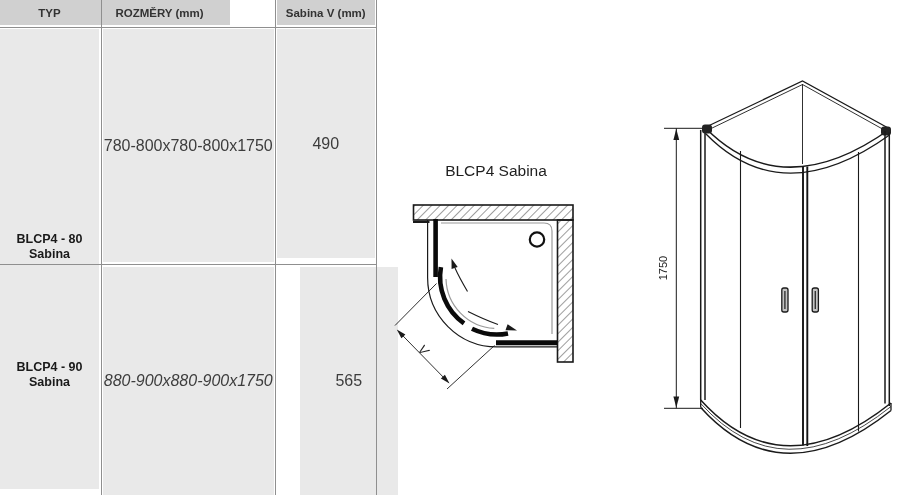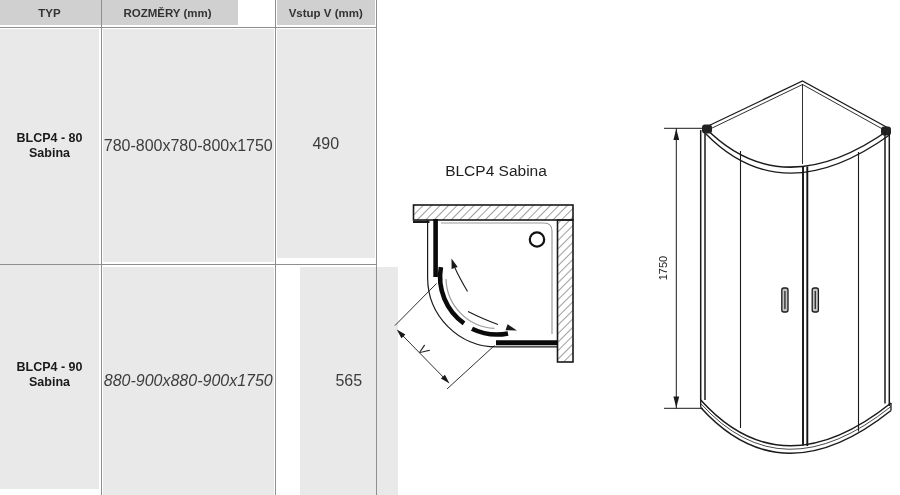--- a/index.html
+++ b/index.html
@@ -21,24 +21,24 @@
   svg text{font-family:"Liberation Sans", sans-serif;fill:#1f1f1f;}
 </style>
 </head>
 <body>
 
 <div id="stage">
 
   <div class="spec-table">
 
     <div class="cell head" style="left:0;top:0;width:99px;height:25px;">TYP</div>
-    <div class="cell head" style="left:97px;top:0;width:141px;height:25px;">ROZMĚRY (mm)</div>
-    <div class="cell head" style="left:277px;top:0;width:97.5px;height:25px;">Vstup V (mm)</div>
+    <div class="cell head" style="left:89px;top:0;width:141px;height:25px;">ROZMĚRY (mm)</div>
+    <div class="cell head" style="left:277px;top:0;width:97.5px;height:25px;">Sabina V (mm)</div>
 
-    <div class="cell body type" style="left:0;top:29px;width:99px;height:233px;">
+    <div class="cell body type" style="left:0;top:29px;width:99px;height:233px;justify-content:flex-end;">
       <span>BLCP4 - 80</span>
       <span>Sabina</span>
     </div>
     <div class="cell body" style="left:103px;top:29px;width:170.5px;height:233px;">780-800x780-800x1750</div>
     <div class="cell body" style="left:277px;top:29px;width:97.5px;height:229px;">490</div>
 
     <div class="cell body type" style="left:0;top:261px;width:99px;height:228px;">
       <span>BLCP4 - 90</span>
       <span>Sabina</span>
     </div>

